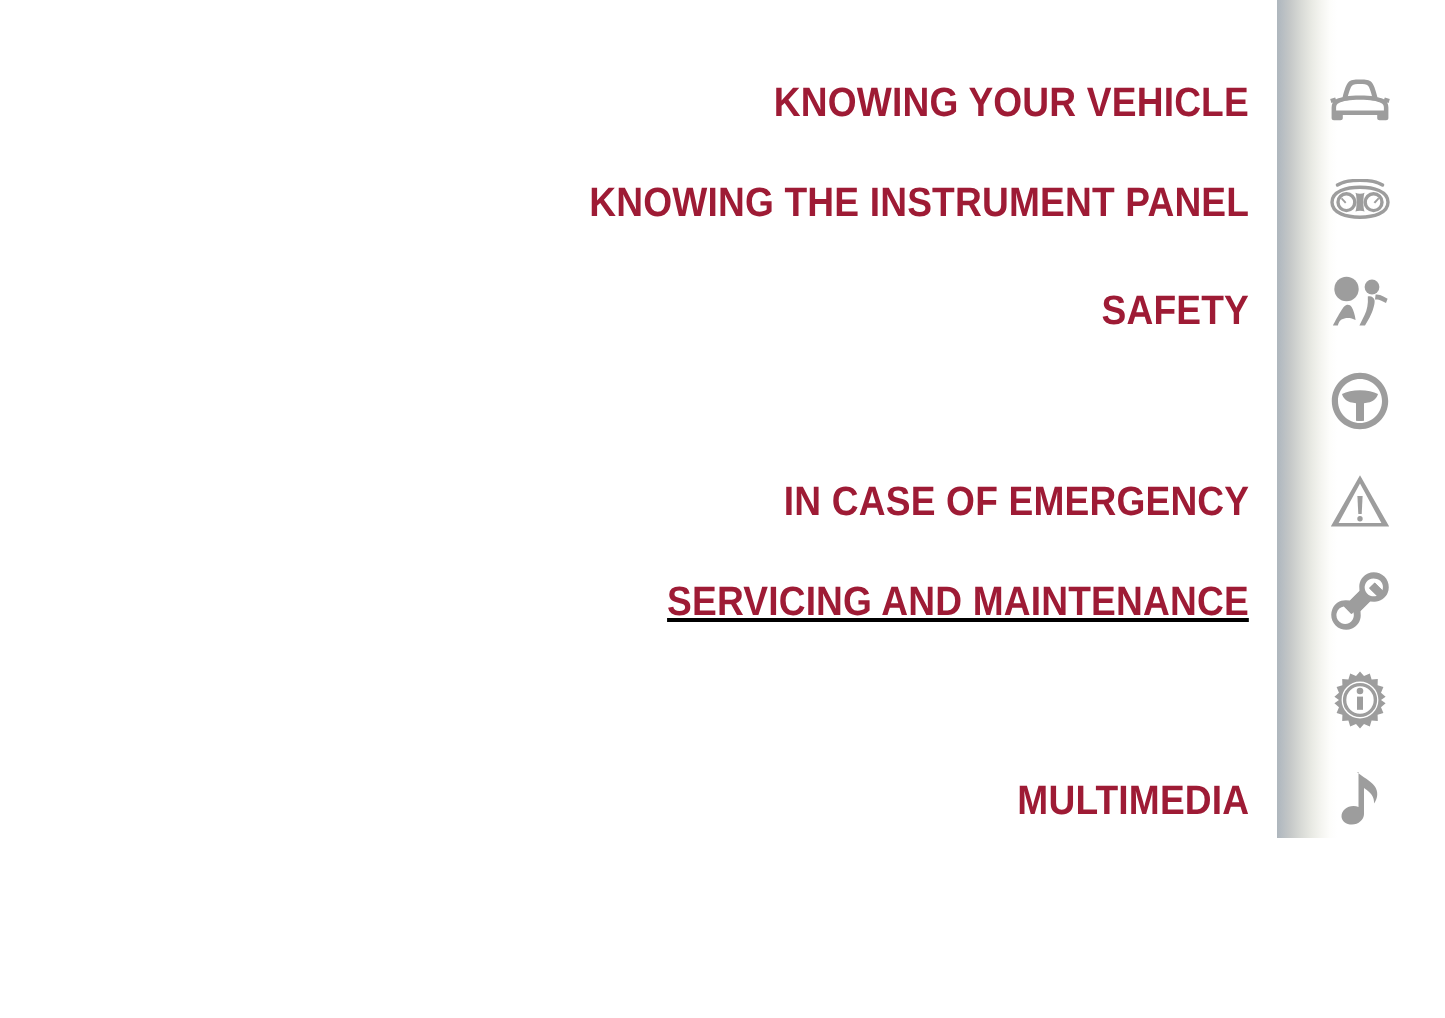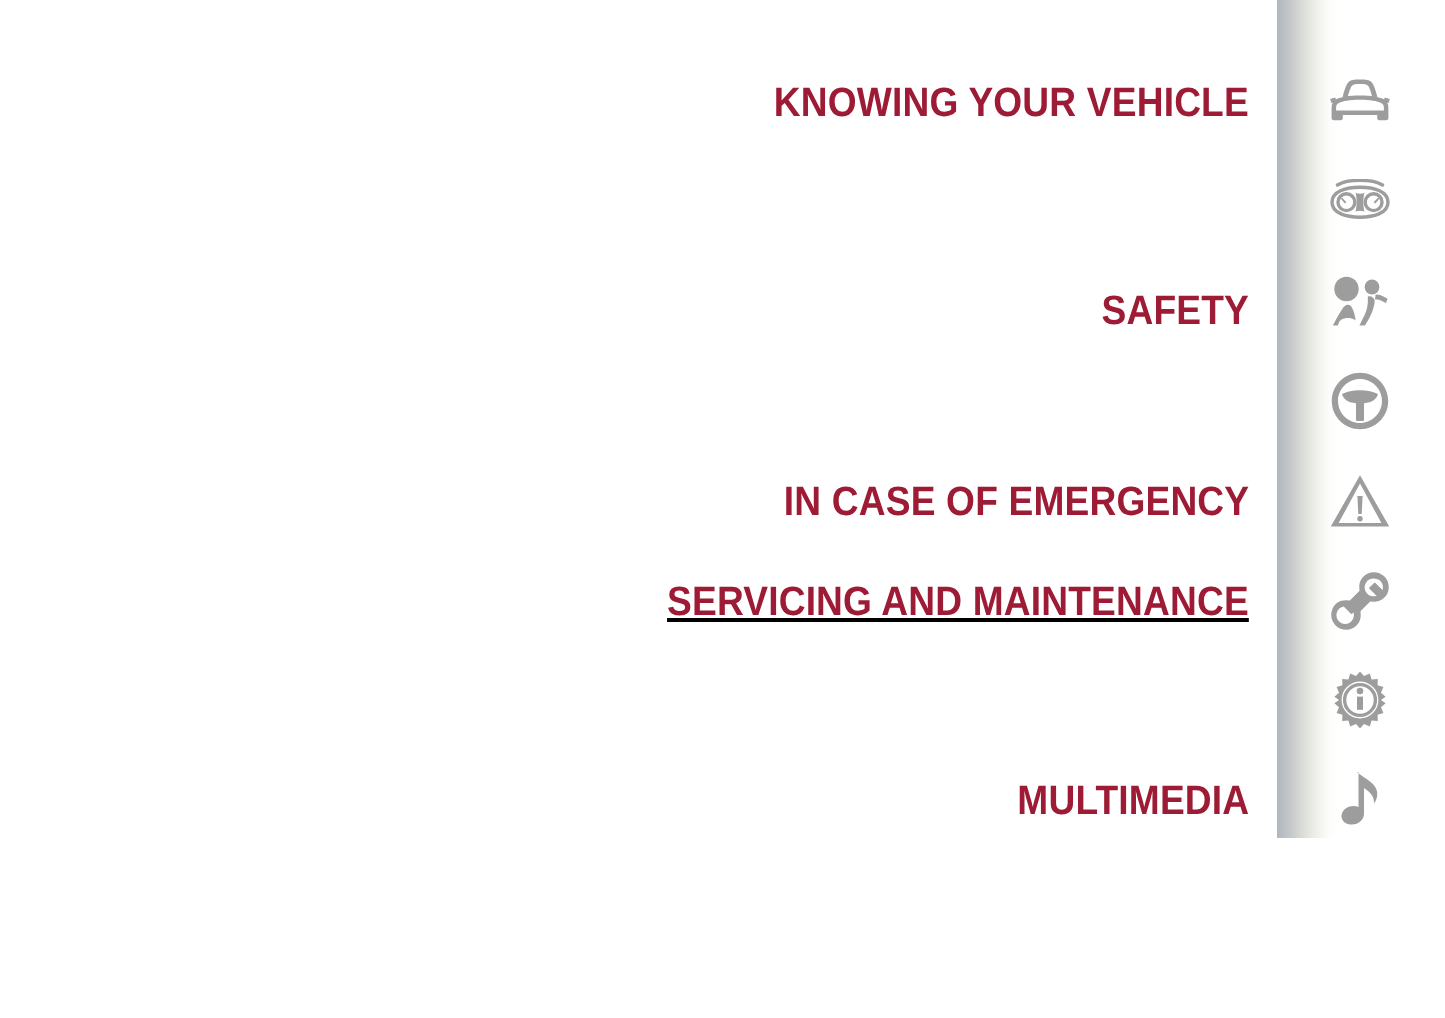--- a/index.html
+++ b/index.html
@@ -102,20 +102,23 @@
 <div id="page">
 
   <div id="edge-gradient"></div>
 
   <div id="menu-list">
 
     <div class="menu-row" style="top:52px;">
       <span class="menu-title">KNOWING YOUR VEHICLE</span>
     </div>
 
+    <div class="menu-row" style="top:152px;">
+      <span class="menu-title">KNOWING THE INSTRUMENT PANEL</span>
+    </div>
 
     <div class="menu-row" style="top:260px;text-align:center;">
       <span class="menu-title">SAFETY</span>
     </div>
 
 
     <div class="menu-row" style="top:451px;">
       <span class="menu-title">IN CASE OF EMERGENCY</span>
     </div>
 

